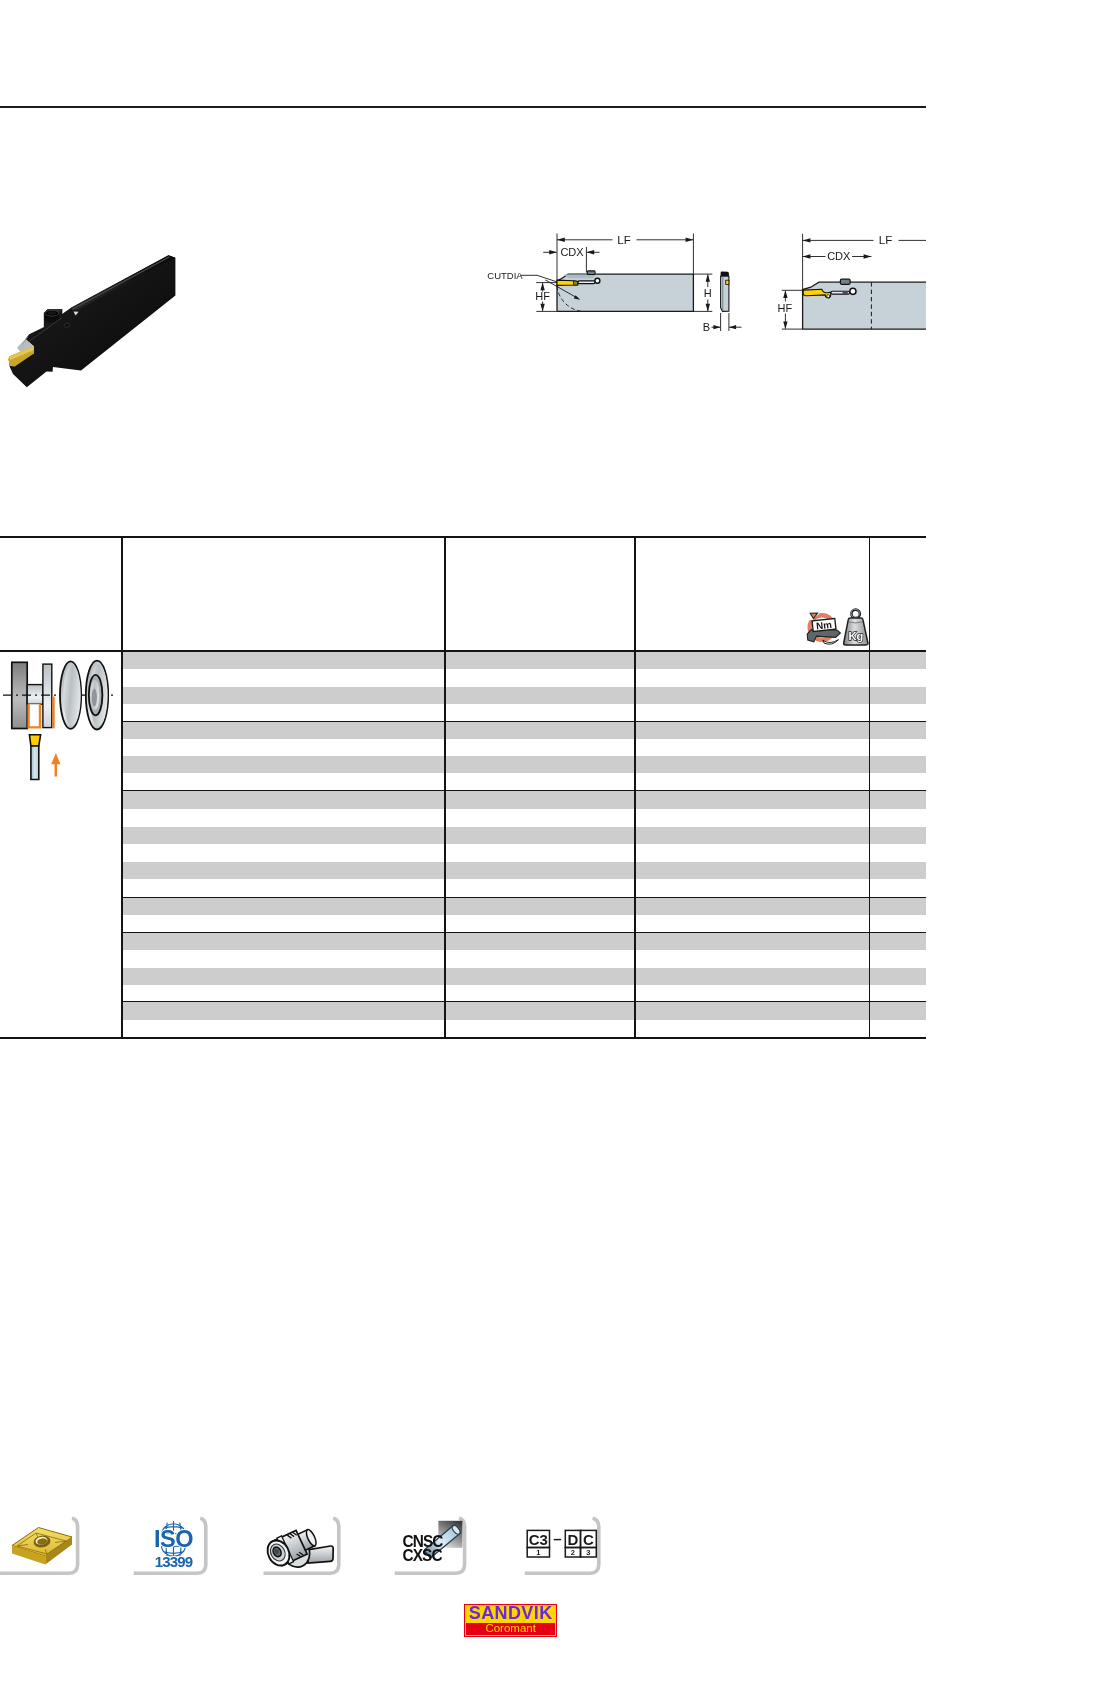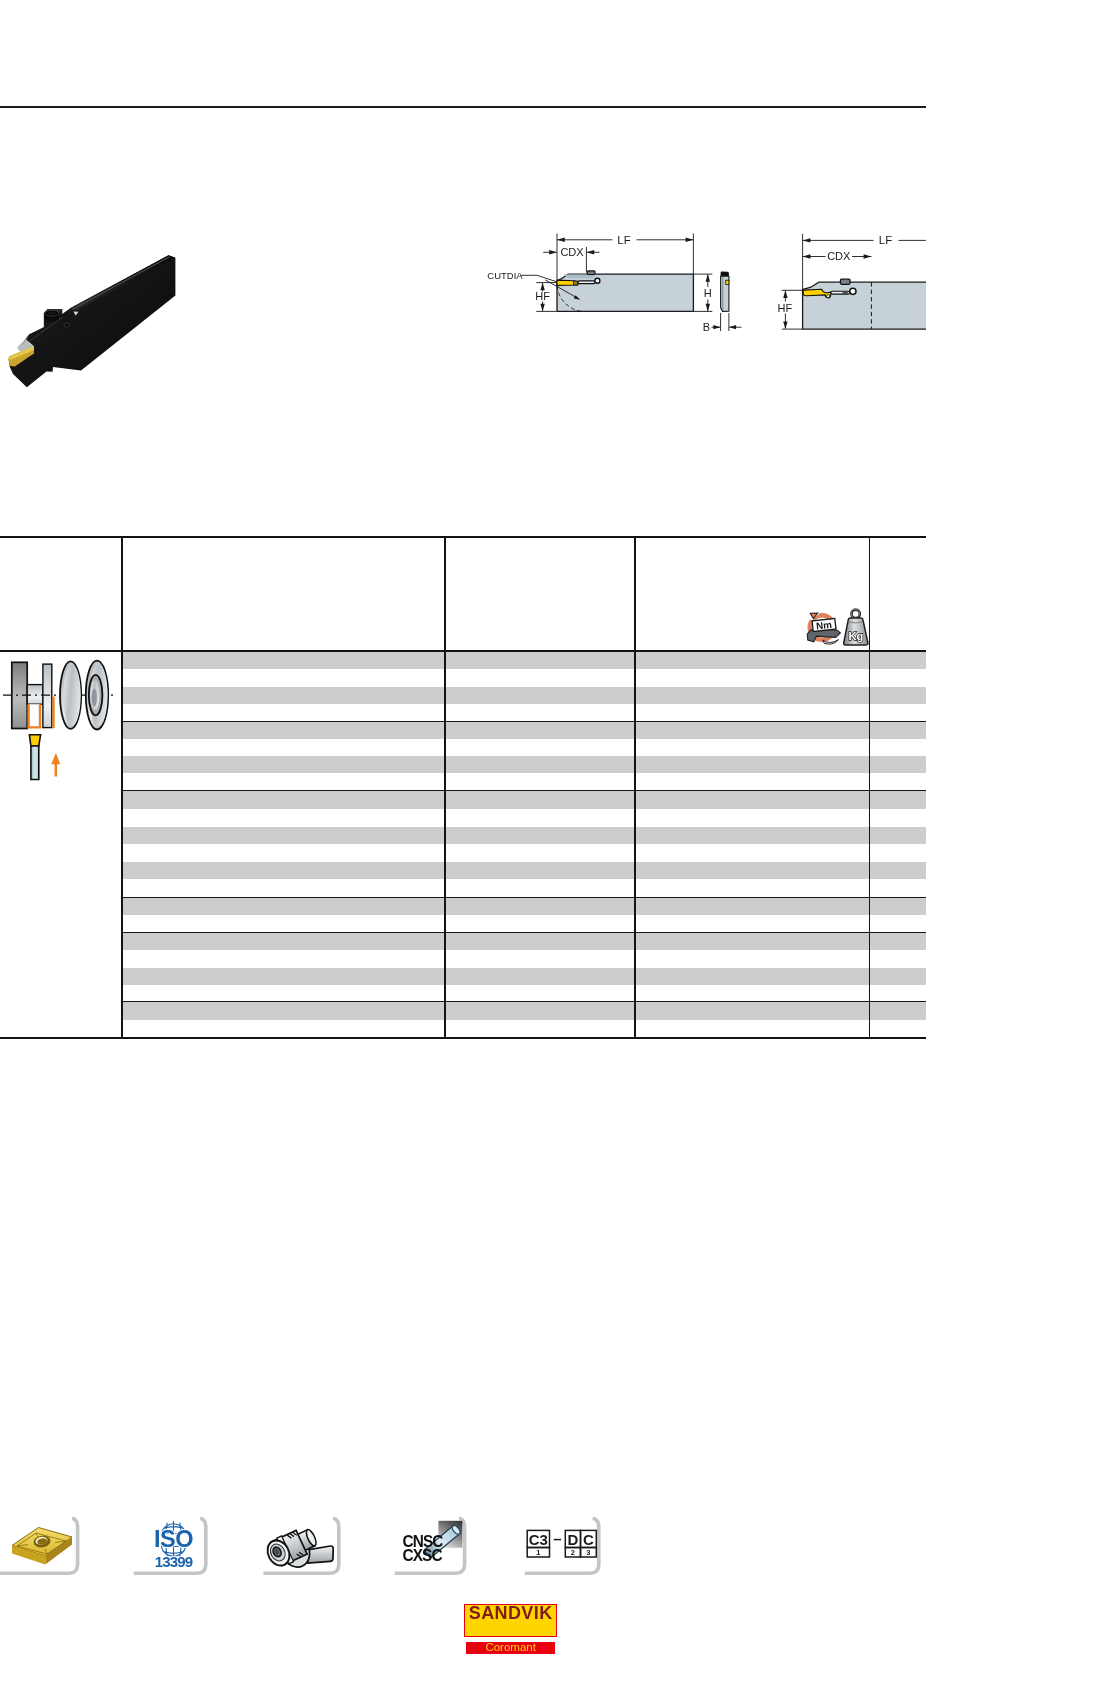--- a/index.html
+++ b/index.html
@@ -424,17 +424,17 @@
     <text x="557.5" y="1543.8" font-size="15" font-weight="bold" text-anchor="middle">–</text>
     <text x="572.9" y="1544.6" font-size="15" font-weight="bold" text-anchor="middle">D</text>
     <text x="588.4" y="1544.6" font-size="15" font-weight="bold" text-anchor="middle">C</text>
     <text x="538.3" y="1555.3" font-size="7.5" font-weight="bold" text-anchor="middle">1</text>
     <text x="572.9" y="1555.3" font-size="7.5" font-weight="bold" text-anchor="middle">2</text>
     <text x="588.4" y="1555.3" font-size="7.5" font-weight="bold" text-anchor="middle">3</text>
   </g>
 </svg>
 
 <div class="abs" style="left:463.9px;top:1603.8px;width:91.5px;height:31.4px;background:#ffd500;border:1.7px solid #e60012;">
-  <div class="abs" style="left:0;top:0.5px;width:91.5px;height:17px;color:#7f1d1d;font-weight:bold;font-size:18px;text-align:center;letter-spacing:0.4px;line-height:16.5px;">SANDVIK</div>
-  <div class="abs" style="left:1.2px;top:18.4px;width:89.1px;height:11.6px;background:#e60012;color:#ffd500;font-size:11.5px;text-align:center;line-height:11.6px;margin-top:19px;">Coromant</div>
+  <div class="abs" style="left:0;top:0.5px;width:91.5px;height:17px;color:#6d28d9;font-weight:bold;font-size:18px;text-align:center;letter-spacing:0.4px;line-height:16.5px;">SANDVIK</div>
+  <div class="abs" style="left:1.2px;top:18.4px;width:89.1px;height:11.6px;background:#e60012;color:#ffd500;font-size:11.5px;text-align:center;line-height:11.6px;">Coromant</div>
 </div>
 
 </div>
 
 </body></html>

